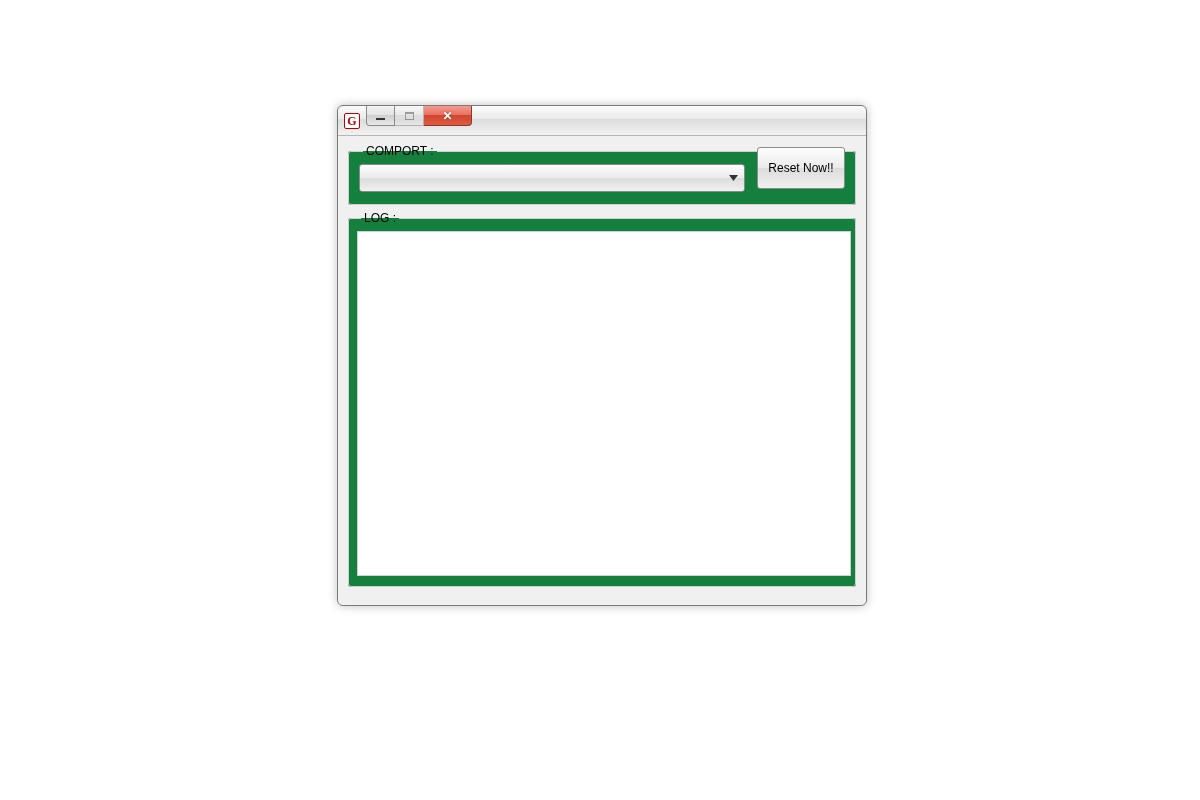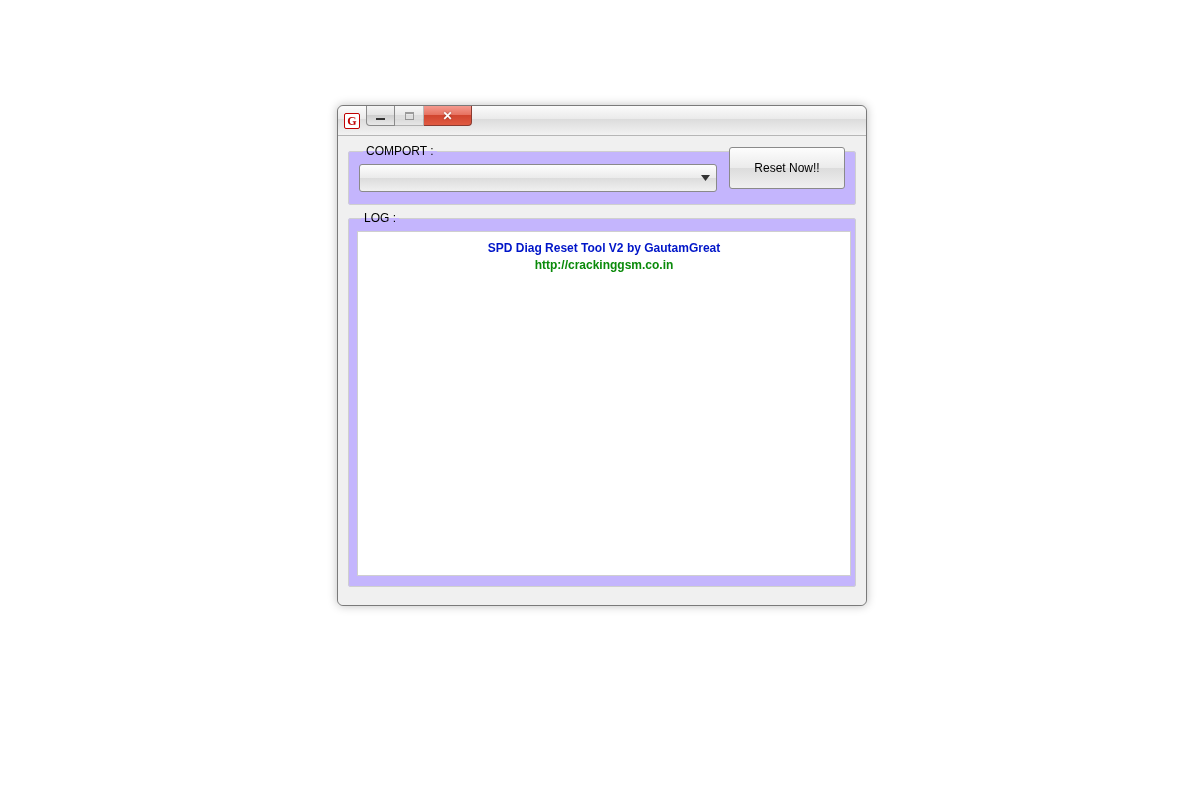--- a/index.html
+++ b/index.html
@@ -124,21 +124,21 @@
     padding: 8px 10px 12px 10px;
     background: #f0f0f0;
     border-radius: 0 0 6px 6px;
   }
 
   fieldset.group {
     border: 1px solid #cfcfcf;
     border-radius: 3px;
     margin: 0 0 6px 0;
     padding: 10px 10px 12px 10px;
-    background: #c4b5fd;
+    background: #15803d;
   }
   fieldset.group legend {
     font-size: 12px;
     color: #000;
     padding: 0 3px;
     margin-left: 4px;
   }
 
   .combo {
     flex: 1 1 auto;
@@ -158,21 +158,21 @@
   }
   .combo .combo-arrow {
     position: absolute;
     right: 6px;
     top: 50%;
     transform: translateY(-50%);
   }
   .combo .combo-arrow svg { display:block; }
 
   .reset-btn {
-    width: 116px;
+    width: 88px;
     height: 42px;
     margin-top: -20px;
     border: 1px solid #8a8a8a;
     border-radius: 3px;
     background: linear-gradient(to bottom, #fdfdfd 0%, #ebebeb 49%, #dcdcdc 50%, #f0f0f0 100%);
     font-size: 12px;
     color: #000;
     display: flex;
     align-items: center;
     justify-content: center;
@@ -260,21 +260,17 @@
         </div>
         <div class="reset-btn">
           <span>Reset Now!!</span>
         </div>
       </div>
     </fieldset>
 
     <fieldset class="group" style="padding:6px 4px 10px 8px;">
       <legend>LOG :</legend>
       <div class="log-box">
-        <div class="log-header">
-          <div class="line1">SPD Diag Reset Tool V2 by GautamGreat</div>
-          <div class="line2">http://crackinggsm.co.in</div>
-        </div>
       </div>
     </fieldset>
 
   </div>
 </div>
 
 </body></html>

